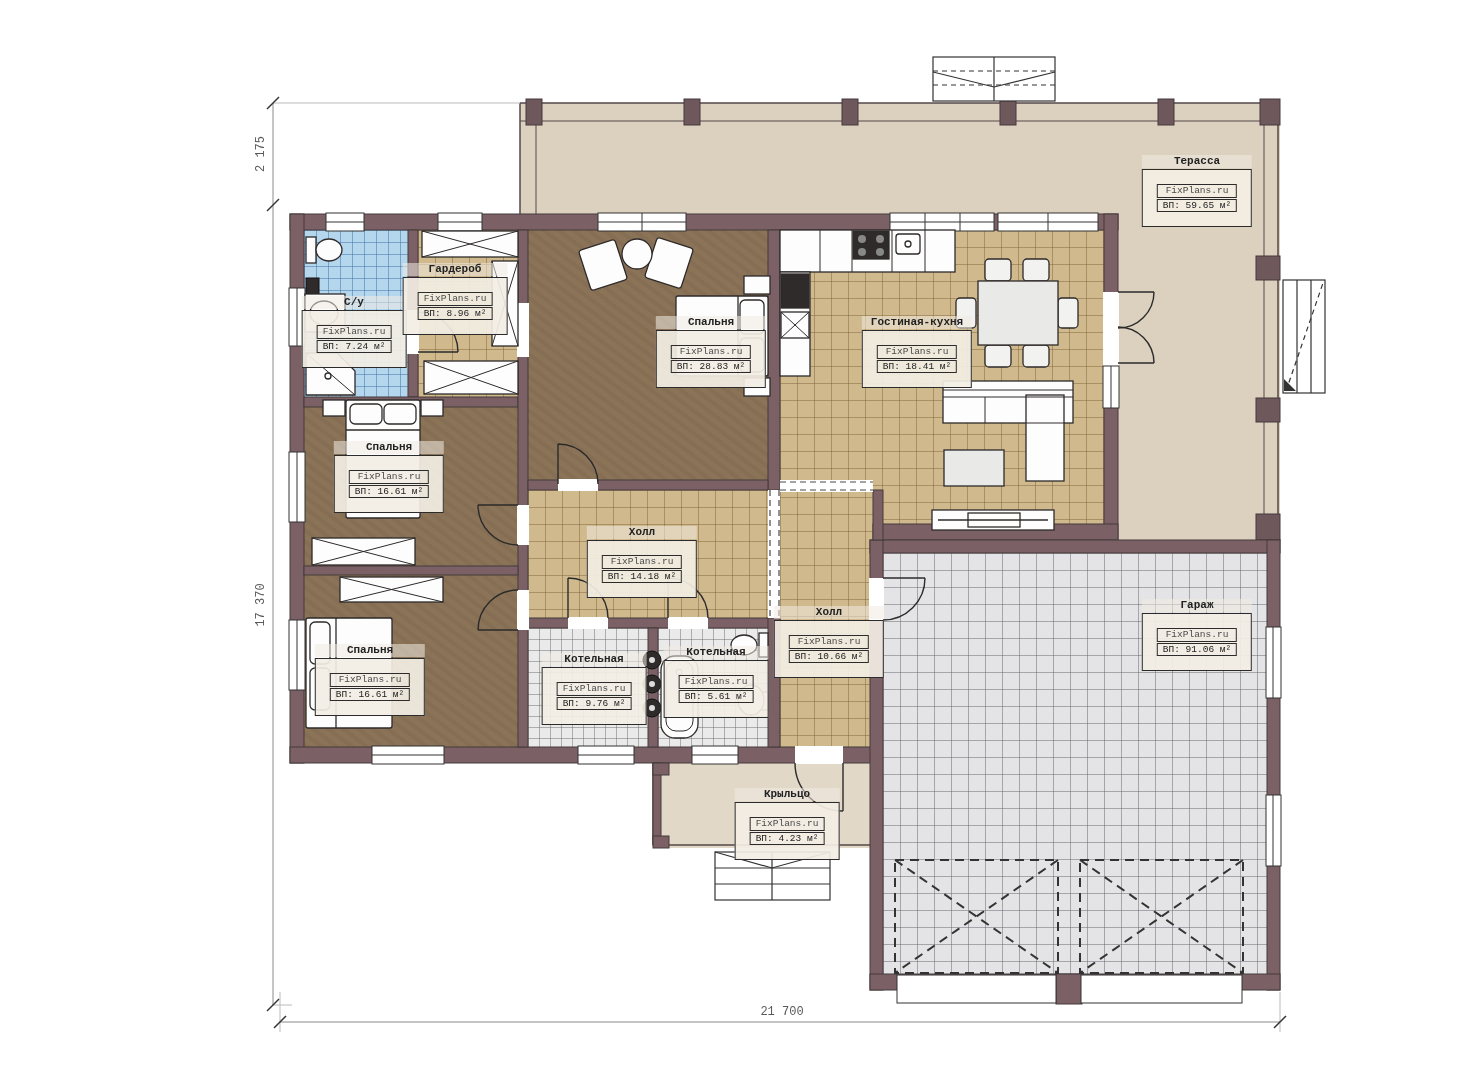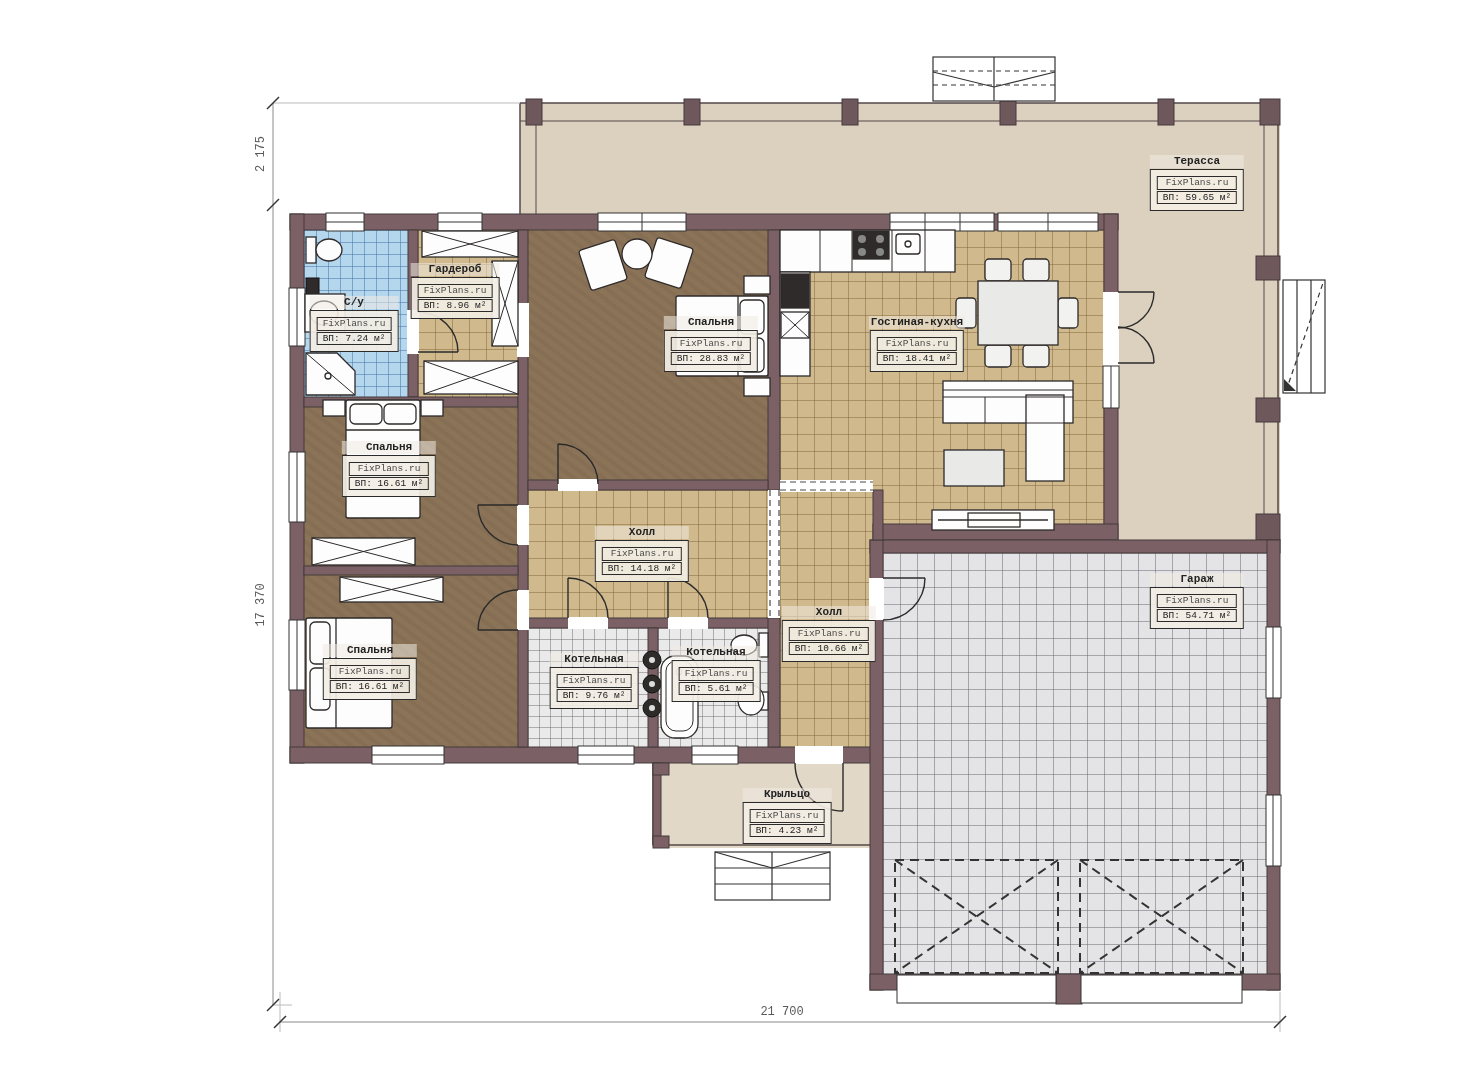--- a/index.html
+++ b/index.html
@@ -24,21 +24,21 @@
     background-size:12px 12px;}
   .tile-garage{background-color:#e4e4e6;
     background-image:linear-gradient(rgba(100,100,112,.5) 1px,transparent 1px),
                      linear-gradient(90deg,rgba(100,100,112,.5) 1px,transparent 1px);
     background-size:17px 17px;}
   svg.overlay{position:absolute;left:0;top:0;z-index:5;}
   
   .rlabel{position:absolute;z-index:9;transform:translateX(-50%);text-align:center;}
   .rname{font-size:11px;font-weight:bold;color:#222;white-space:nowrap;
          background:rgba(240,235,225,.55);padding:0 2px;margin-bottom:1px;line-height:1.15;}
-  .rbox{display:inline-block;border:1.4px solid #2b2b2b;background:rgba(243,238,228,.92);padding:6px;}
+  .rbox{display:inline-block;border:1.4px solid #2b2b2b;background:rgba(243,238,228,.92);padding:14px;}
   .rrow{border:1px solid #2b2b2b;font-size:9.5px;line-height:1.25;padding:0 5px;white-space:nowrap;color:#222;}
   .rrow.brand{color:#4a4a4a;margin-bottom:1px;}
   
   .dim{position:absolute;z-index:8;font-size:12px;color:#5a5a5a;white-space:nowrap;}
   .dim.v{transform:translate(-50%,-50%) rotate(-90deg);}
   .dim.h{transform:translate(-50%,-50%);}
 </style>
 </head>
 <body>
 
@@ -403,24 +403,24 @@
     <div class="rbox"><div class="rrow brand">FixPlans.ru</div>
     <div class="rrow">ВП: 9.76 м²</div></div>
   </div>
 
   <div class="rlabel" style="left:676px;top:646px;">
     <div class="rname">Котельная</div>
     <div class="rbox"><div class="rrow brand">FixPlans.ru</div>
     <div class="rrow">ВП: 5.61 м²</div></div>
   </div>
 
-  <div class="rlabel" style="left:1157px;top:573px;">
+  <div class="rlabel" style="left:1157px;top:599px;">
     <div class="rname">Гараж</div>
     <div class="rbox"><div class="rrow brand">FixPlans.ru</div>
-    <div class="rrow">ВП: 54.71 м²</div></div>
+    <div class="rrow">ВП: 91.06 м²</div></div>
   </div>
 
   <div class="rlabel" style="left:747px;top:788px;">
     <div class="rname">Крыльцо</div>
     <div class="rbox"><div class="rrow brand">FixPlans.ru</div>
     <div class="rrow">ВП: 4.23 м²</div></div>
   </div>
 
   <div class="dim v" style="left:221px;top:154px;">2 175</div>
   <div class="dim v" style="left:221px;top:605px;">17 370</div>

